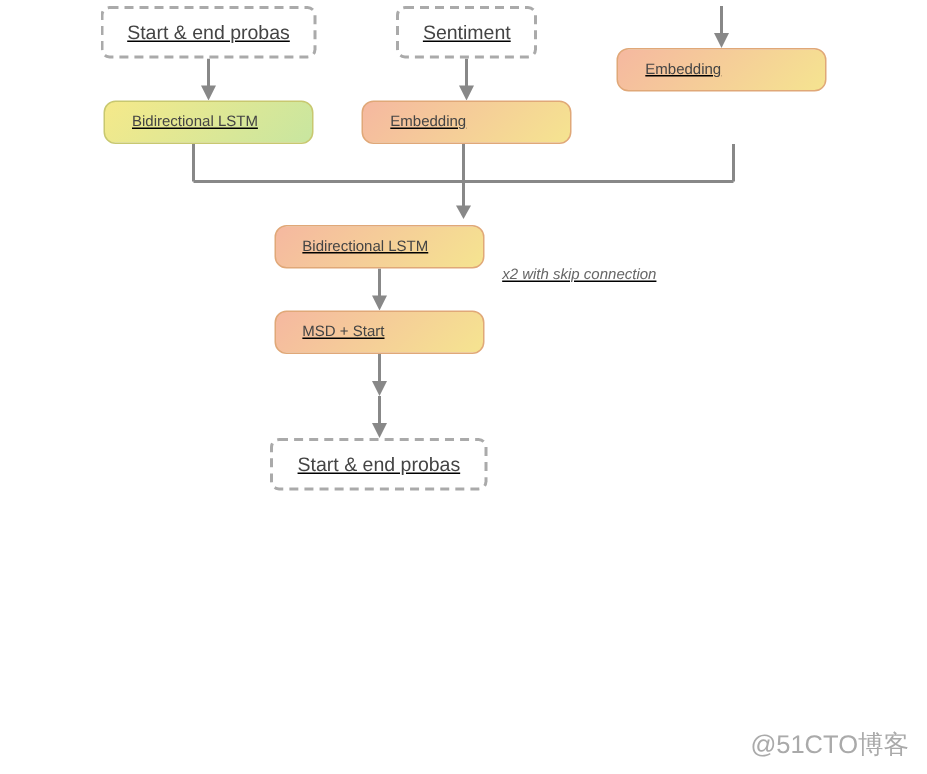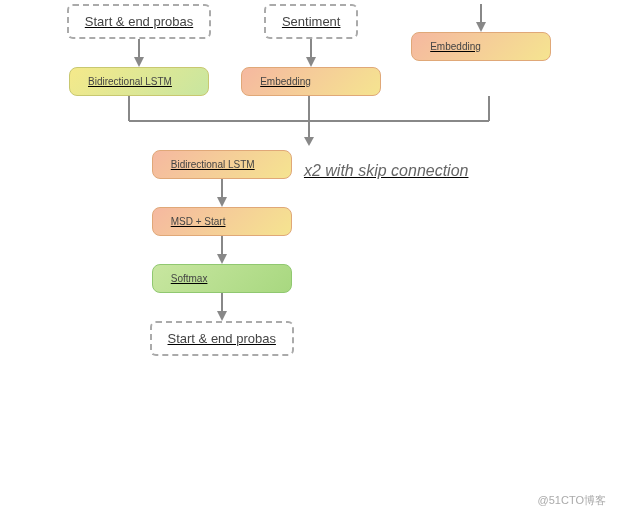--- a/index.html
+++ b/index.html
@@ -95,33 +95,33 @@
       margin-top: 4px;
     }
 
     .main-col {
       display: flex;
       flex-direction: column;
       align-items: center;
     }
 
     .skip-label {
-      font-size: 16px;
+      font-size: 10px;
       font-style: italic;
       color: #666;
       margin-left: 10px;
-      margin-top: 12px;
+      margin-top: 28px;
       white-space: nowrap;
     }
 
     .watermark {
       position: absolute;
       bottom: 8px;
       right: 12px;
-      font-size: 11px;
+      font-size: 17px;
       color: #aaa;
     }
 
     
     .connector-area {
       position: relative;
       width: 480px;
       height: 50px;
     }
 
@@ -191,21 +191,20 @@
         <polygon points="7,28 2,18 12,18" fill="#888"></polygon>
       </svg>
 
       <div class="node-box node-pink-yellow">MSD + Start</div>
 
       <svg width="14" height="28" viewBox="0 0 14 28">
         <line x1="7" y1="0" x2="7" y2="20" stroke="#888" stroke-width="2"></line>
         <polygon points="7,28 2,18 12,18" fill="#888"></polygon>
       </svg>
 
-      <div class="node-box node-green">Softmax</div>
 
       <svg width="14" height="28" viewBox="0 0 14 28">
         <line x1="7" y1="0" x2="7" y2="20" stroke="#888" stroke-width="2"></line>
         <polygon points="7,28 2,18 12,18" fill="#888"></polygon>
       </svg>
 
       <div class="dashed-box">Start &amp; end probas</div>
     </div>
     <div class="skip-label">x2 with skip connection</div>
   </div>

